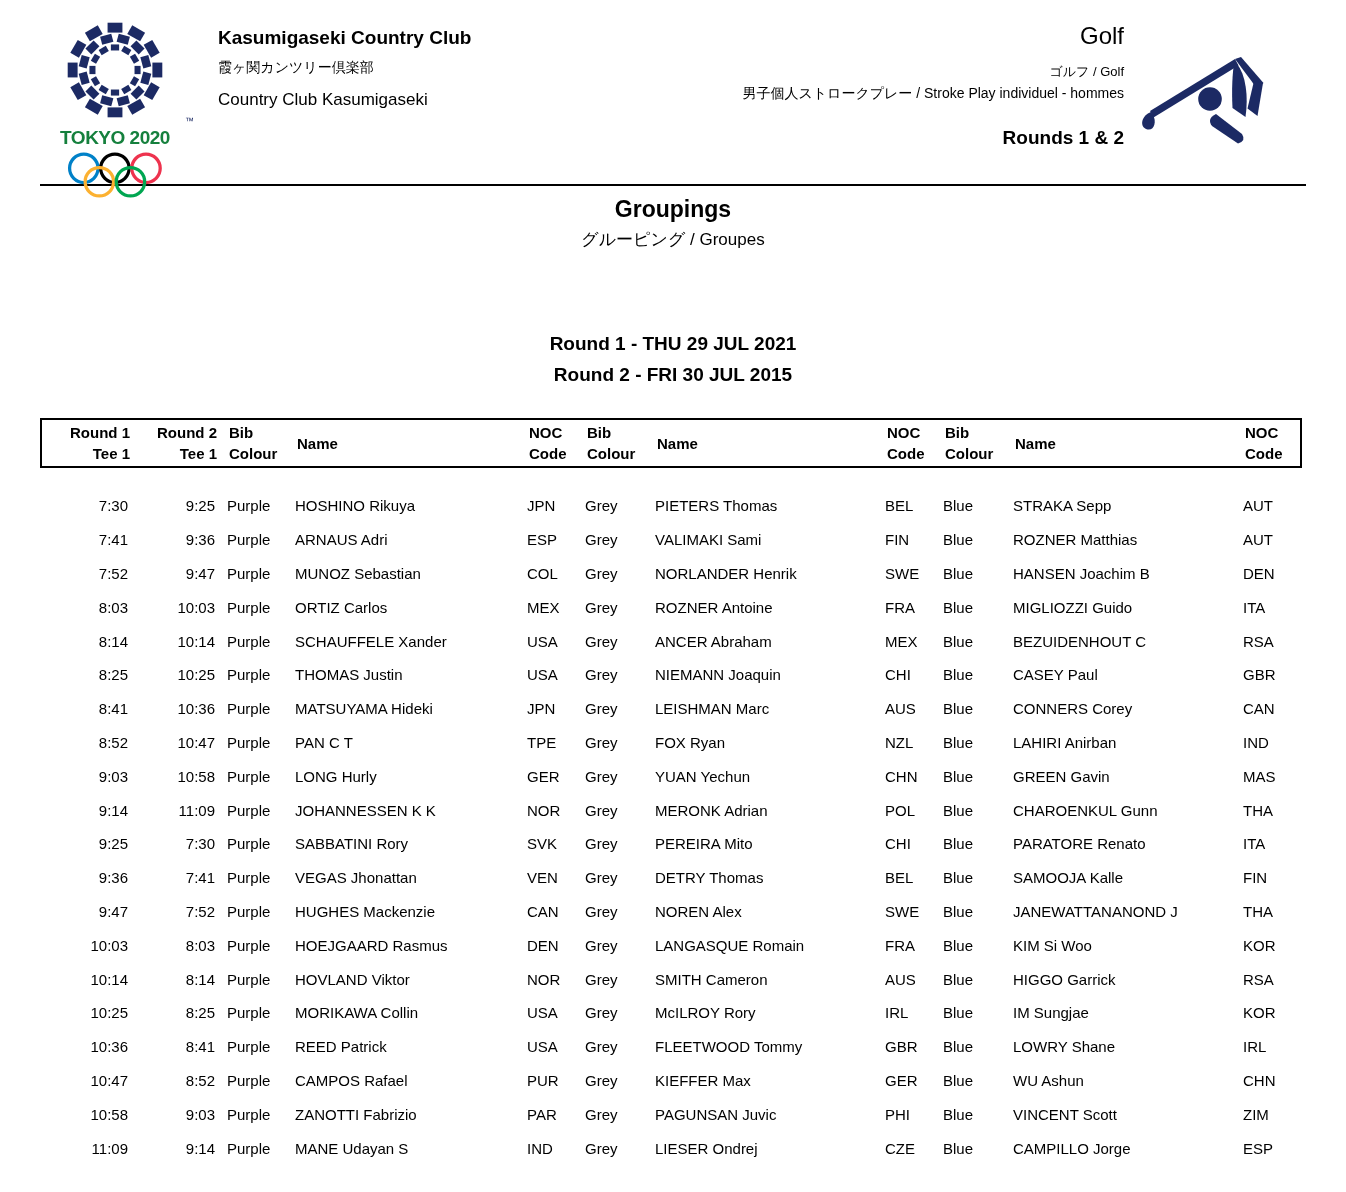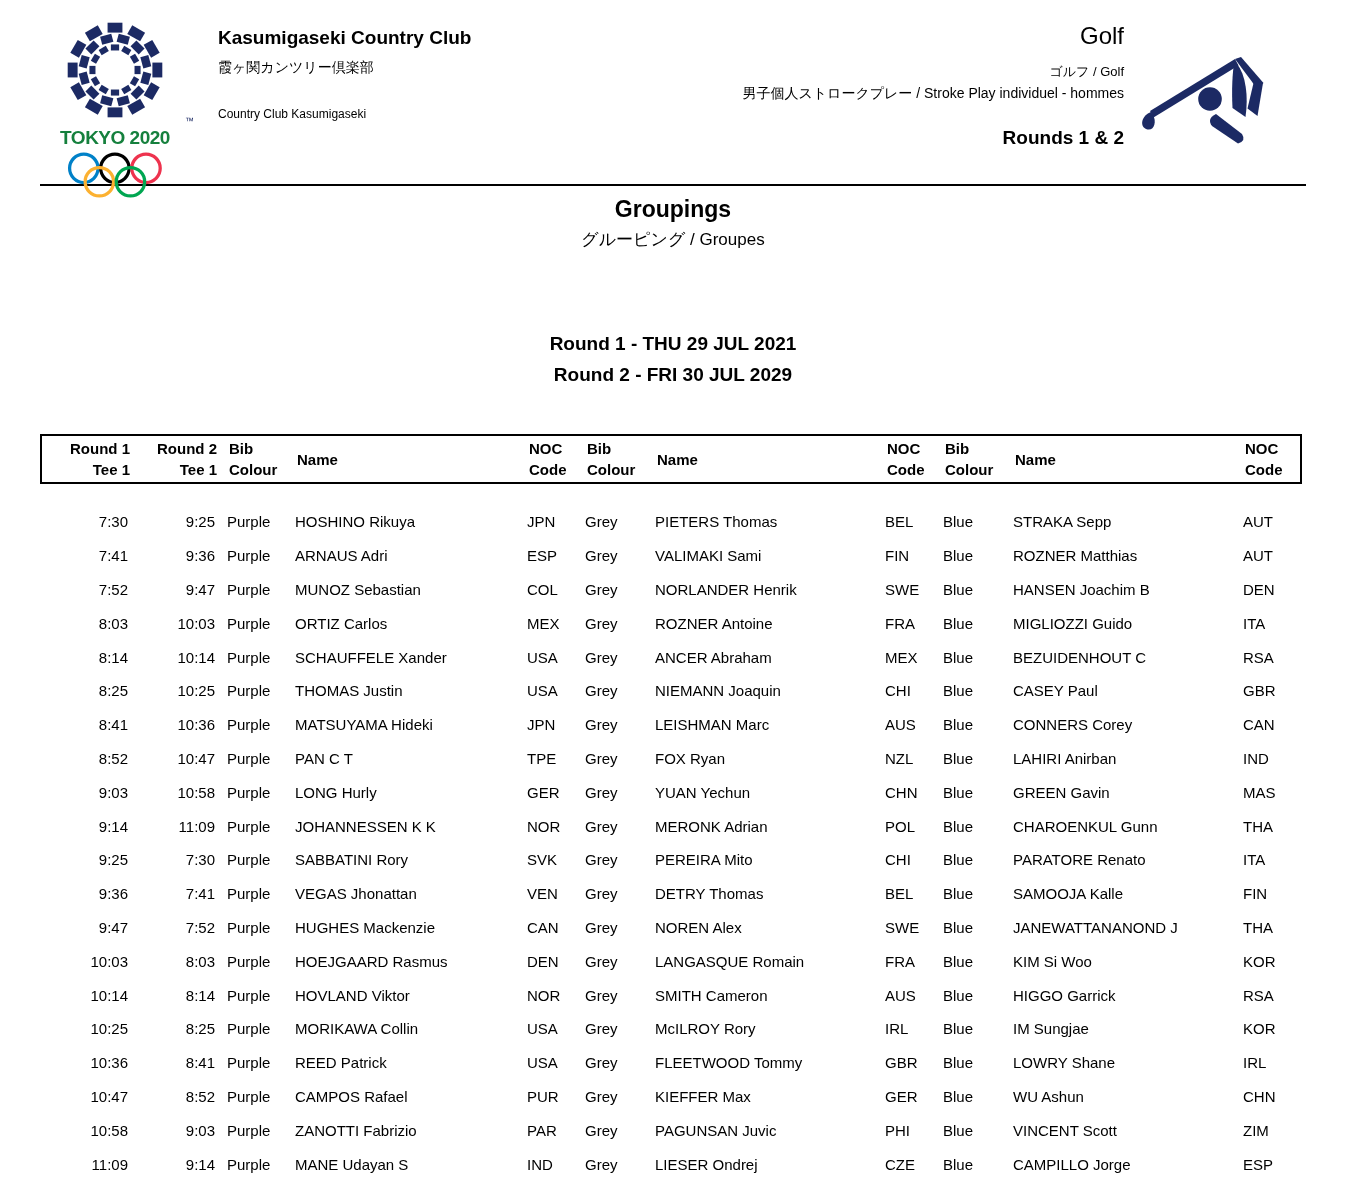--- a/index.html
+++ b/index.html
@@ -9,34 +9,34 @@
   }
   .hdr{display:flex;align-items:flex-start;padding:14px 40px 0 40px;height:184px;box-sizing:border-box;}
   .logo-block{width:150px;position:relative;flex:0 0 auto;text-align:center;}
   .emblem-svg{display:block;margin:1px auto 0 auto;}
   .wordmark{font-size:19px;font-weight:bold;letter-spacing:-0.5px;margin-top:2px;color:#15803d;white-space:nowrap;}
   .tm-mark{position:absolute;top:102px;right:-4px;font-size:9px;color:#1C2A64;}
   .rings-svg{display:block;margin:3px auto 0 auto;}
   .venue{margin-left:28px;padding-top:13px;}
   .venue .v-title{font-size:19px;font-weight:bold;line-height:1.2;}
   .venue .v-ja{font-size:14px;margin-top:9px;}
-  .venue .v-fr{font-size:12px;margin-top:30px;}
+  .venue .v-fr{font-size:17px;margin-top:13px;}
   .event{margin-left:auto;text-align:right;padding-top:8px;white-space:nowrap;}
   .event .e-sport{font-size:24px;font-weight:normal;line-height:1.15;}
   .event .e-sport-sub{font-size:13px;margin-top:13px;}
   .event .e-name{font-size:19px;font-weight:bold;margin-top:6px;}
   .event .e-name-sub{font-size:14px;margin-top:4px;}
   .event .e-rounds{font-size:19px;font-weight:bold;margin-top:24px;}
   .pictogram{flex:0 0 auto;margin-left:12px;margin-top:30px;width:170px;}
   .rule{border:none;border-top:2px solid #000;margin:0 40px;}
   .doc-title{text-align:center;margin-top:10px;}
   .doc-title .t-main{font-size:23px;font-weight:bold;}
   .doc-title .t-sub{font-size:17px;margin-top:5px;}
   .sched{text-align:center;margin-top:77px;font-size:19px;font-weight:bold;line-height:31px;}
-  .tbl{margin:44px 40px 0 40px;width:1262px;}
+  .tbl{margin:28px 40px 0 40px;width:1262px;}
   .grid{display:grid;grid-template-columns:88px 87px 78px 234px 58px 70px 230px 58px 70px 230px 59px;}
   .thead{border:2px solid #000;box-sizing:border-box;height:50px;align-items:center;
          font-weight:bold;font-size:15px;line-height:21px;}
   .thead .hc span{display:block;}
   .c-r{text-align:right;}
   .c-pad12{padding-left:12px;box-sizing:border-box;}
   .c-pad2{padding-left:2px;box-sizing:border-box;}
   .tbody{padding-top:21px;}
   .body-row{height:33.8px;align-items:center;font-size:15px;}
   .body-row>div{white-space:nowrap;overflow:hidden;}
@@ -127,21 +127,21 @@
 
 <hr class="rule">
 
 <div class="doc-title">
   <div class="t-main">Groupings</div>
   <div class="t-sub">グルーピング / Groupes</div>
 </div>
 
 <div class="sched">
   <div>Round 1 - THU 29 JUL 2021</div>
-  <div>Round 2 - FRI 30 JUL 2029</div>
+  <div>Round 2 - FRI 30 JUL 2015</div>
 </div>
 
 <div class="tbl">
   <div class="grid thead">
     <div class="hc c-r">
       <span>Round 1</span>
       <span>Tee 1</span>
     </div>
     <div class="hc c-r">
       <span>Round 2</span>

